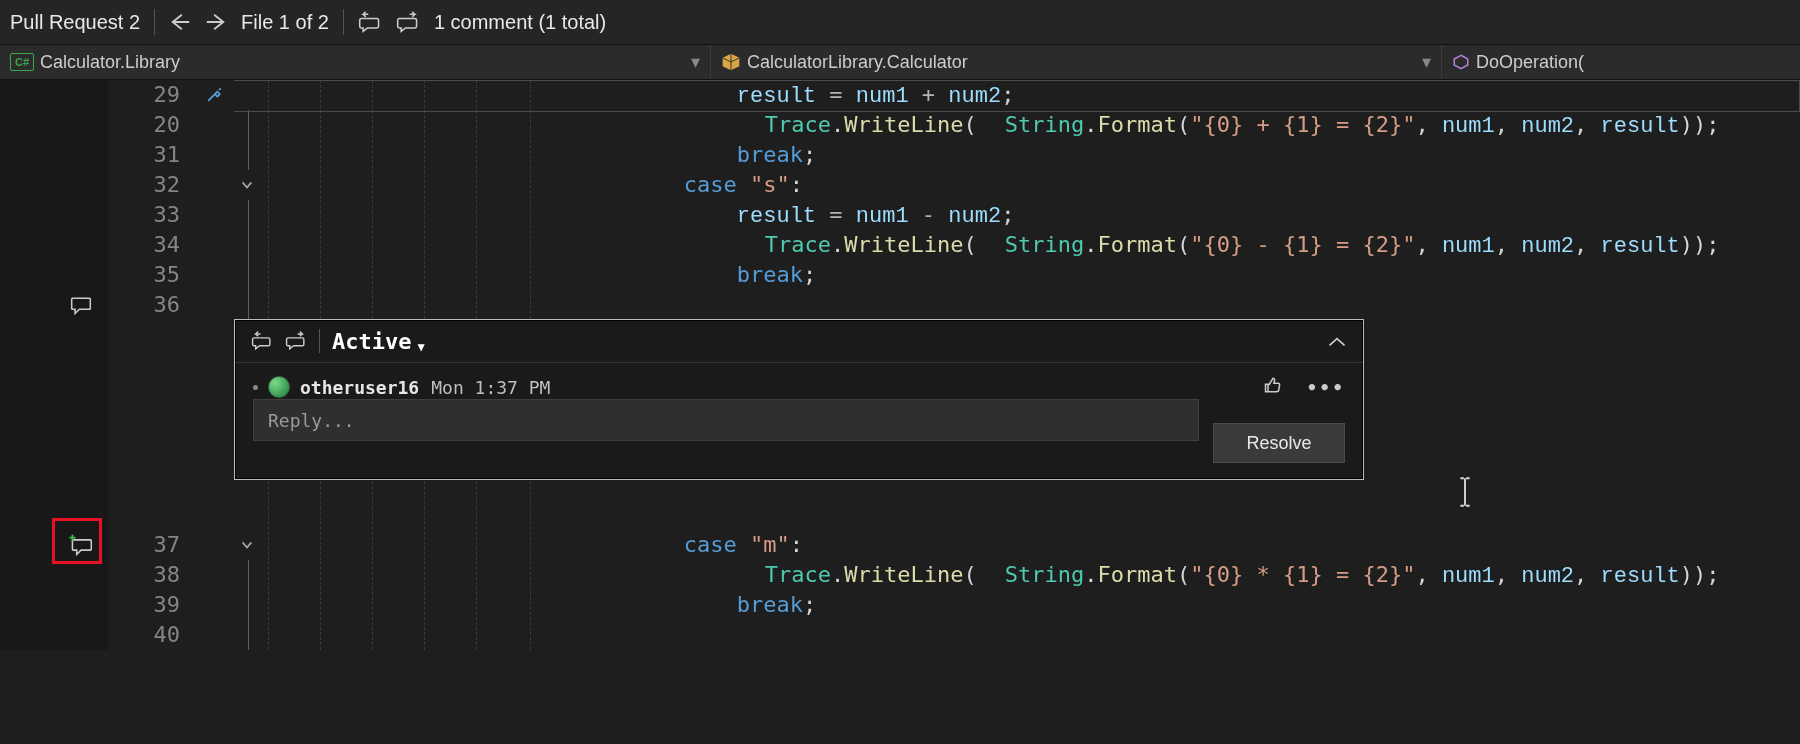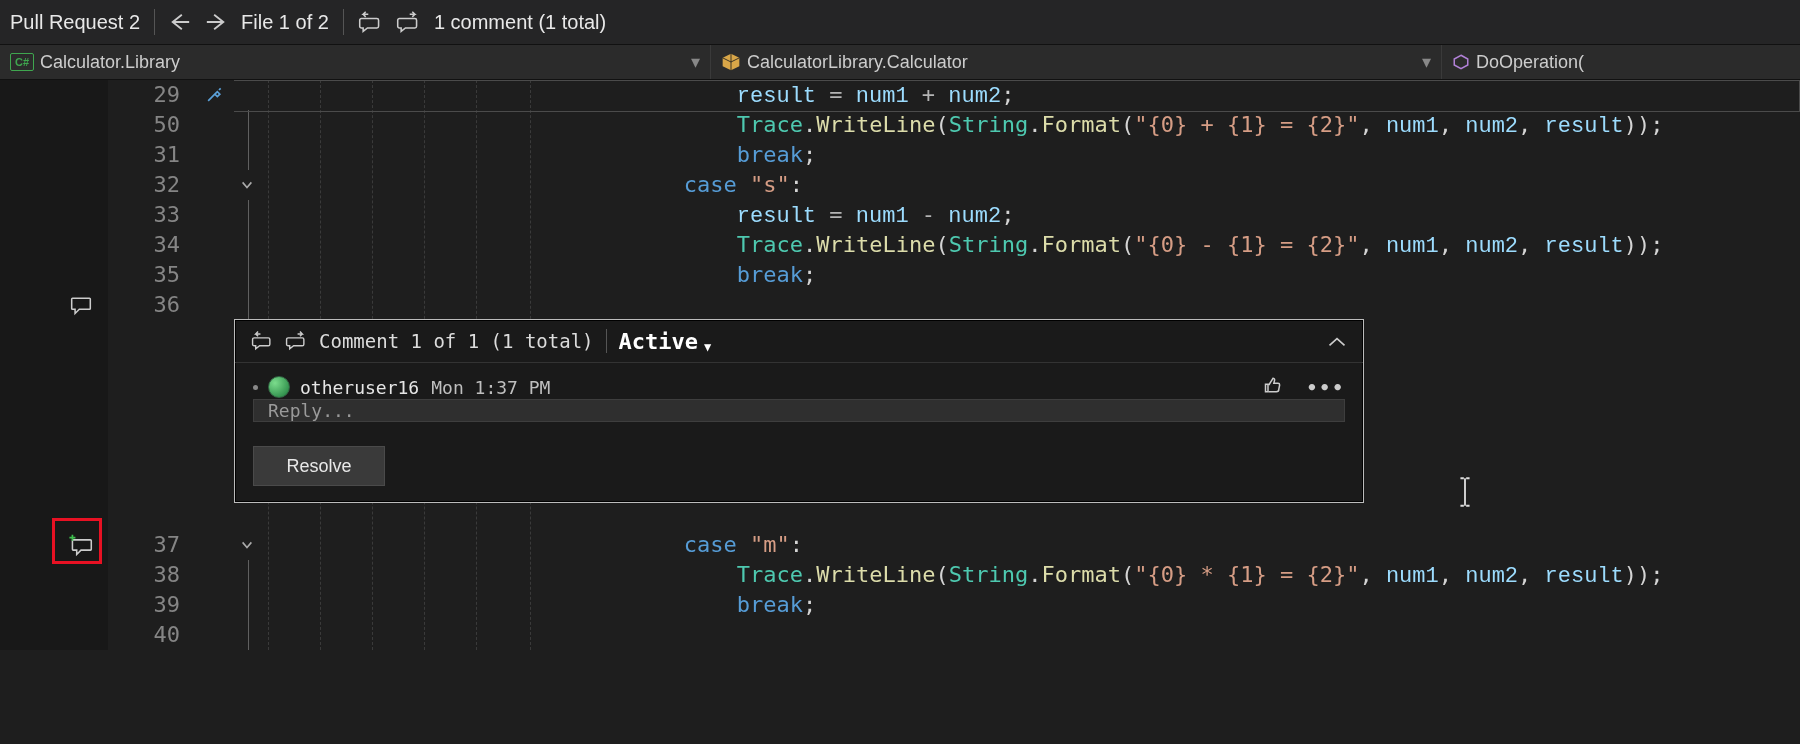--- a/index.html
+++ b/index.html
@@ -48,44 +48,44 @@
   .fold .row{display:flex;align-items:center;justify-content:center;}
   .gutter-marks .row{display:flex;align-items:center;justify-content:center;}
   .code{flex:1;position:relative;}
   .code .row{padding-left:0;}
   .indent-guides{position:absolute;left:0;top:0;bottom:0;pointer-events:none;}
   .indent-guides .g{position:absolute;top:0;bottom:0;border-left:1px dashed #3a3a3a;}
   .fold .line{border-left:1px solid #606060;width:0;height:30px;margin-left:2px;}
   
   .kw{color:var(--kw);}
   .str{color:var(--str);}
-  .type{color:var(--type);}
+  .type{color:var(--type);margin-left:28px;}
   .method{color:var(--method);}
   .loc{color:var(--local);font-family:Liberation Mono, monospace;}
   .op{color:var(--op);}
   .punc{color:var(--text);}
   
   .cpop{position:absolute;left:234px;top:239px;width:1128px;background:#1a1a1a;border:1px solid #bcbcbc;box-shadow:0 0 0 1px #000 inset;}
   .cpop-head{display:flex;align-items:center;gap:12px;height:42px;padding:0 16px;border-bottom:1px solid #333;}
   .cpop-head .title{color:#dcdcdc;font-size:19px;}
   .cpop-head .sep2{width:1px;height:24px;background:#555;}
   .status{display:flex;align-items:flex-end;gap:6px;font-weight:600;color:#fff;}
   .cpop-head .collapse{margin-left:auto;color:#ccc;}
   .cpop-body{padding:12px 18px 16px 18px;}
   .c-user{display:flex;align-items:center;gap:10px;color:#ccc;font-size:18px;}
   .c-user .dot{width:5px;height:5px;border-radius:50%;background:#888;}
   .avatar{width:20px;height:20px;border-radius:50%;background:radial-gradient(circle at 30% 30%,#7bdc8c,#1b7a3a);border:1px solid #364;}
-  .c-user .uname{font-weight:400;color:#e6e6e6;}
+  .c-user .uname{font-weight:700;color:#e6e6e6;}
   .c-user .time{color:#bfbfbf;margin-left:2px;}
   .c-actions{margin-left:auto;display:flex;align-items:center;gap:22px;color:#ccc;}
   .c-text{margin:12px 0 16px 0;color:#e6e6e6;font-size:19px;}
-  .c-reply-row{display:flex;gap:24px;flex-direction:column;}
+  .c-reply-row{display:flex;gap:14px;}
   .reply{flex:1;height:40px;background:#2f2f2f;border:1px solid #3e3e3e;color:#888;padding:0 14px;font-size:18px;font-family:inherit;}
   .reply::placeholder{color:#9a9a9a;}
-  .resolve{width:132px;height:40px;background:var(--btn);border:1px solid #4a4a4a;color:#e8e8e8;font-size:18px;cursor:pointer;}
+  .resolve{width:132px;height:40px;background:var(--btn);border:1px solid #4a4a4a;color:#e8e8e8;font-size:18px;cursor:pointer;margin-top:24px;}
   
   .addbox{position:absolute;border:3px solid #e81123;width:50px;height:46px;box-sizing:border-box;}
   
   .ibeam{position:absolute;color:#ddd;}
   
   svg{overflow:visible}
 </style>
 </head>
 <body>
 
@@ -172,21 +172,21 @@
       <div class="row"><svg width="24" height="22" viewBox="0 0 28 24" fill="none" stroke="#ccc" stroke-width="1.8">
           <path d="M5 6h20a1 1 0 0 1 1 1v10a1 1 0 0 1-1 1H14l-5 5v-5H5a1 1 0 0 1-1-1V7a1 1 0 0 1 1-1z"></path>
           <path d="M4 0v7M0.5 3.5h7" stroke="#3fbf4e" stroke-width="2"></path>
         </svg></div>
       <div class="row"></div>
       <div class="row"></div>
       <div class="row"></div>
     </div>
   <div class="gutter-ln" id="col-ln">
       <div class="row">29</div>
-      <div class="row">50</div>
+      <div class="row">20</div>
       <div class="row">31</div>
       <div class="row">32</div>
       <div class="row">33</div>
       <div class="row">34</div>
       <div class="row">35</div>
       <div class="row">36</div>
       <div style="height: 210px;"></div>
       <div class="row">37</div>
       <div class="row">38</div>
       <div class="row">39</div>
@@ -262,21 +262,20 @@
           <path d="M12 3 L6 3 L9 0 M6 3 L9 6"></path>
           <path d="M4 8 h18 a2 2 0 0 1 2 2 v6 a2 2 0 0 1 -2 2 h-11 l-5 4 v-4 h-2 a2 2 0 0 1 -2 -2 v-6 a2 2 0 0 1 2 -2 z"></path>
         </svg>
       </span>
       <span class="icon-btn">
         <svg width="22" height="20" viewBox="0 0 28 24" fill="none" stroke="#ccc" stroke-width="1.8">
           <path d="M16 3 L22 3 L19 0 M22 3 L19 6"></path>
           <path d="M4 8 h18 a2 2 0 0 1 2 2 v6 a2 2 0 0 1 -2 2 h-11 l-5 4 v-4 h-2 a2 2 0 0 1 -2 -2 v-6 a2 2 0 0 1 2 -2 z"></path>
         </svg>
       </span>
-      <span class="title">Comment 1 of 1 (1 total)</span>
       <div class="sep2"></div>
       <span class="status">
         <span>Active</span>
         <span style="font-size:12px">▼</span>
       </span>
       <span class="collapse">
         <svg width="20" height="14" viewBox="0 0 24 14" fill="none" stroke="#ccc" stroke-width="2">
             <path d="M3 11 L12 3 L21 11"></path>
           </svg>
       </span>

